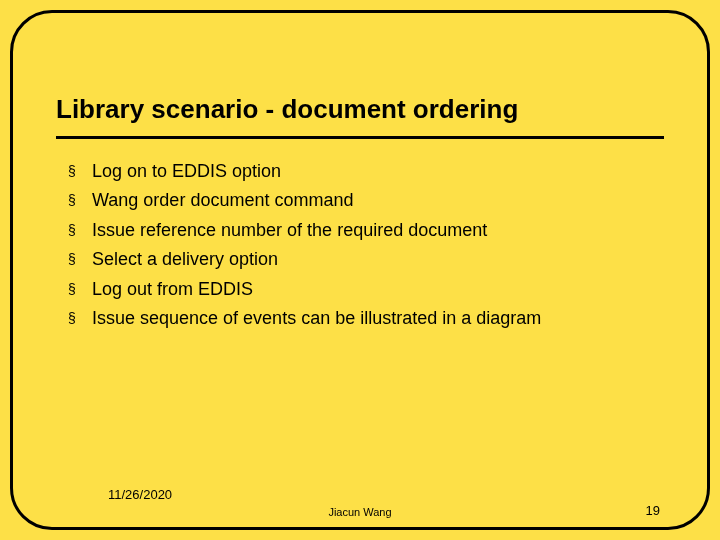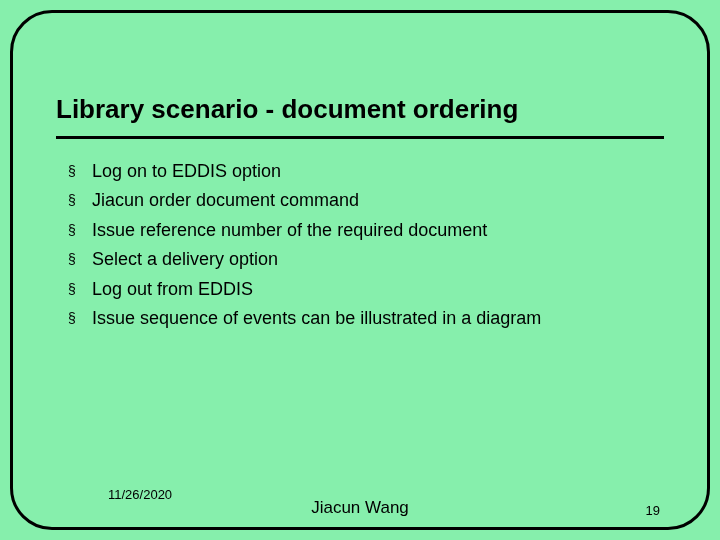--- a/index.html
+++ b/index.html
@@ -8,21 +8,21 @@
     width: 720px;
     height: 540px;
     background: #ffffff;
     font-family: Arial, Helvetica, sans-serif;
   }
   .slide {
     position: relative;
     box-sizing: border-box;
     width: 720px;
     height: 540px;
-    background: #86efac;
+    background: #fde047;
   }
   .frame {
     position: absolute;
     left: 10px;
     top: 10px;
     width: 700px;
     height: 520px;
     border: 3px solid #000000;
     border-radius: 42px;
     box-sizing: border-box;
@@ -64,40 +64,40 @@
     flex: 0 0 auto;
     width: 24px;
     font-size: 14px;
     color: #000000;
     padding-top: 2px;
   }
   .bullet-text {
     flex: 1 1 auto;
   }
   .footer-date  { position: absolute; left: 108px; bottom: 38px; font-size: 13px; }
-  .footer-author{ position: absolute; left: 0; right: 0; bottom: 22px; text-align: center; font-size: 17px; }
+  .footer-author{ position: absolute; left: 0; right: 0; bottom: 22px; text-align: center; font-size: 11px; }
   .footer-page  { position: absolute; right: 60px; bottom: 22px; font-size: 13px; }
 </style>
 </head>
 <body>
 
 <div class="slide">
   <div class="frame"></div>
 
   <div class="title">Library scenario - document ordering</div>
   <div class="title-rule"></div>
 
   <div class="bullets">
     <div class="bullet-row">
       <span class="bullet-marker">§</span>
       <span class="bullet-text">Log on to EDDIS option</span>
     </div>
     <div class="bullet-row">
       <span class="bullet-marker">§</span>
-      <span class="bullet-text">Jiacun order document command</span>
+      <span class="bullet-text">Wang order document command</span>
     </div>
     <div class="bullet-row">
       <span class="bullet-marker">§</span>
       <span class="bullet-text">Issue reference number of the required document</span>
     </div>
     <div class="bullet-row">
       <span class="bullet-marker">§</span>
       <span class="bullet-text">Select a delivery option</span>
     </div>
     <div class="bullet-row">

